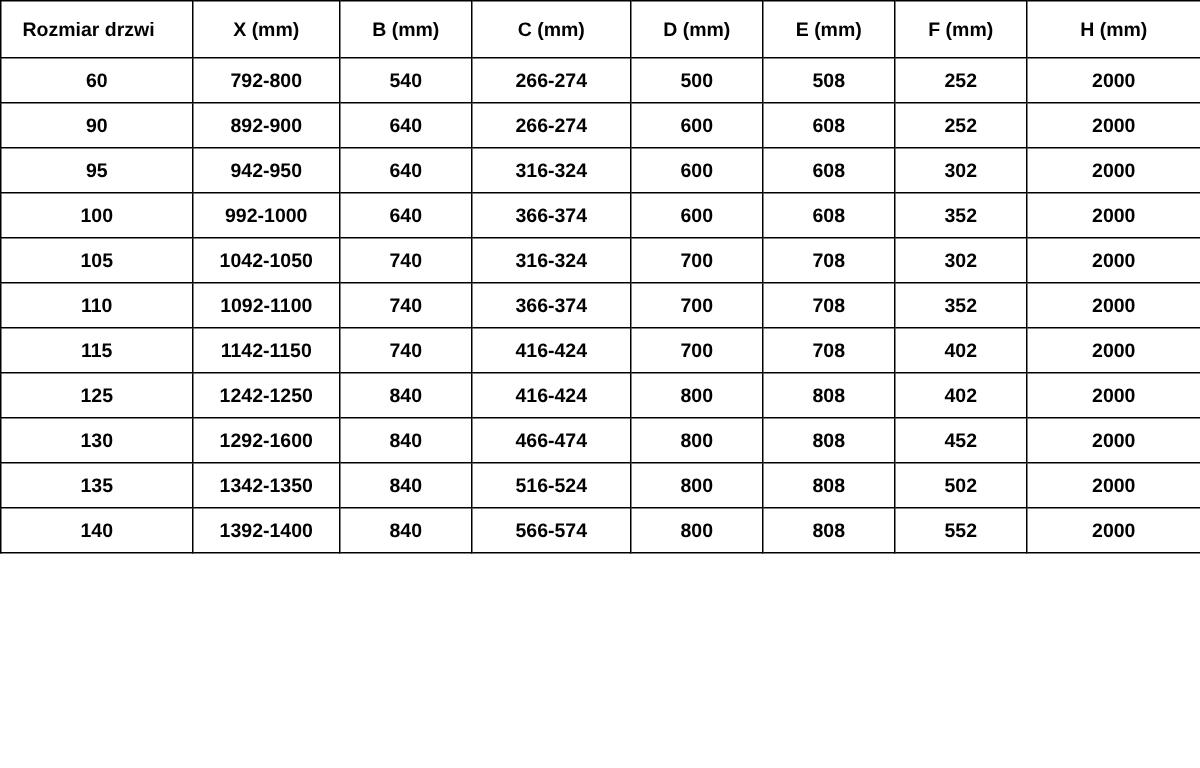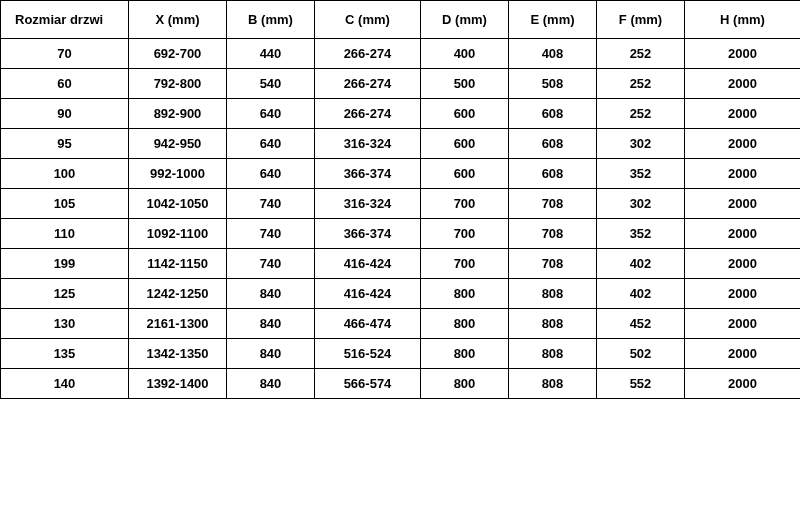--- a/index.html
+++ b/index.html
@@ -80,30 +80,20 @@
         <th>B (mm)</th>
         <th>C (mm)</th>
         <th>D (mm)</th>
         <th>E (mm)</th>
         <th>F (mm)</th>
         <th>H (mm)</th>
       </tr>
     </thead>
     <tbody>
       <tr>
-        <td>70</td>
-        <td>692-700</td>
-        <td>440</td>
-        <td>266-274</td>
-        <td>400</td>
-        <td>408</td>
-        <td>252</td>
-        <td>2000</td>
-      </tr>
-      <tr>
         <td>60</td>
         <td>792-800</td>
         <td>540</td>
         <td>266-274</td>
         <td>500</td>
         <td>508</td>
         <td>252</td>
         <td>2000</td>
       </tr>
       <tr>
@@ -150,42 +140,42 @@
         <td>110</td>
         <td>1092-1100</td>
         <td>740</td>
         <td>366-374</td>
         <td>700</td>
         <td>708</td>
         <td>352</td>
         <td>2000</td>
       </tr>
       <tr>
-        <td>199</td>
+        <td>115</td>
         <td>1142-1150</td>
         <td>740</td>
         <td>416-424</td>
         <td>700</td>
         <td>708</td>
         <td>402</td>
         <td>2000</td>
       </tr>
       <tr>
         <td>125</td>
         <td>1242-1250</td>
         <td>840</td>
         <td>416-424</td>
         <td>800</td>
         <td>808</td>
         <td>402</td>
         <td>2000</td>
       </tr>
       <tr>
         <td>130</td>
-        <td>2161-1300</td>
+        <td>1292-1600</td>
         <td>840</td>
         <td>466-474</td>
         <td>800</td>
         <td>808</td>
         <td>452</td>
         <td>2000</td>
       </tr>
       <tr>
         <td>135</td>
         <td>1342-1350</td>

